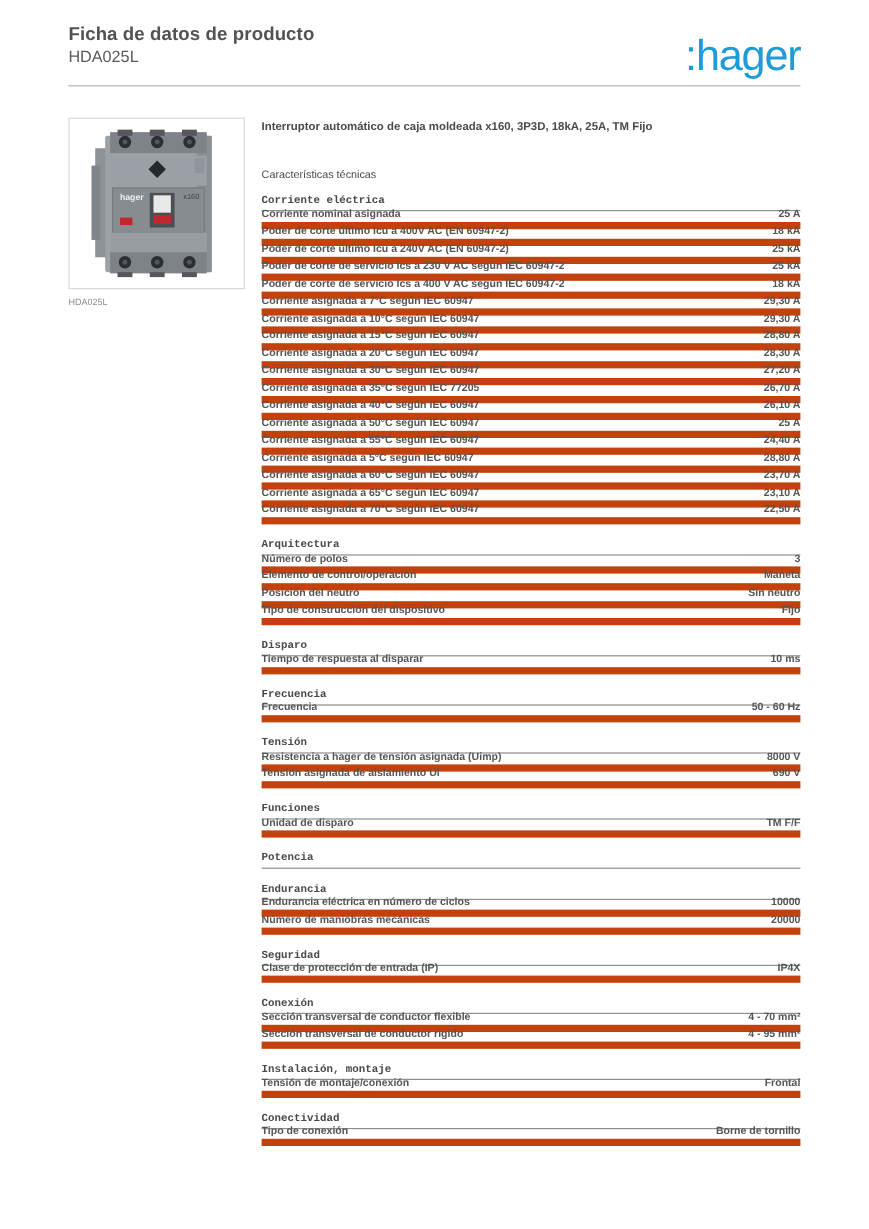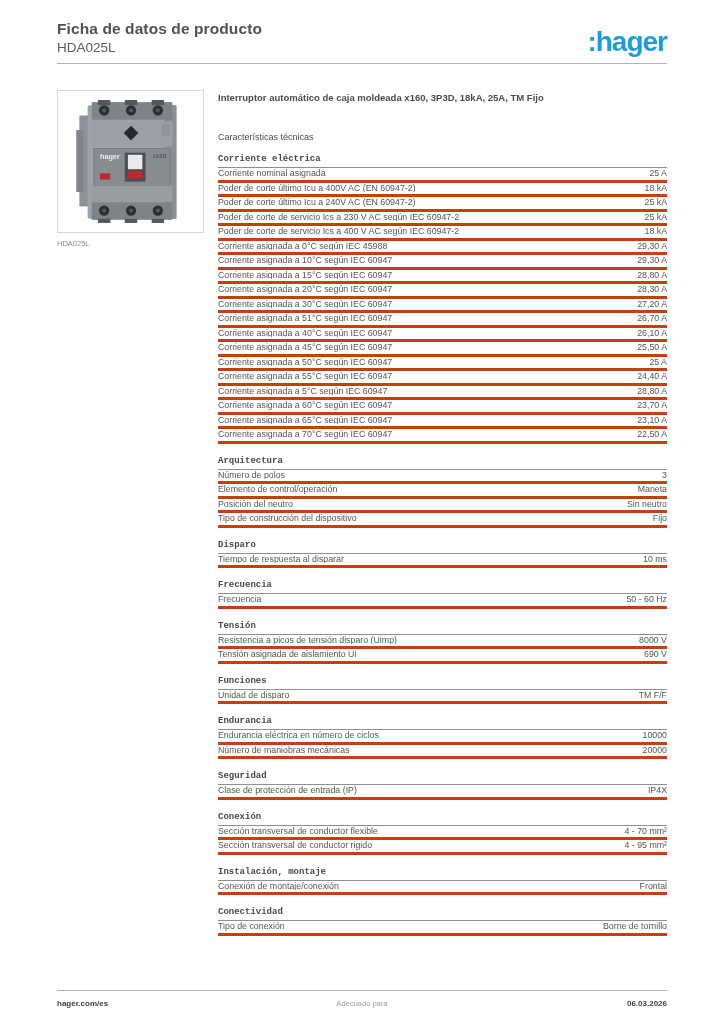--- a/index.html
+++ b/index.html
@@ -27,22 +27,22 @@
     font-weight: bold;
     color: #525251;
     letter-spacing: 0.1px;
   }
   .product-code {
     font-size: 13.5px;
     color: #5a5a59;
     margin-top: 2px;
   }
   .logo {
-    font-size: 28px;
-    font-weight: bold;
+    font-size: 36px;
+    font-weight: normal;
     letter-spacing: -1px;
     line-height: 1;
     margin-top: 8px;
   }
   .top-rule {
     margin: 7px 57px 0 57px;
     border: 0;
     border-top: 1px solid #b3b3b3;
     height: 0;
   }
@@ -90,25 +90,27 @@
     font-size: 9px;
     font-weight: bold;
     color: #484847;
     padding-bottom: 3px;
     border-bottom: 1px solid #8f8f8f;
     font-family: Liberation Mono, monospace;
   }
   .spec-row {
     display: flex;
     justify-content: space-between;
+    align-items: flex-end;
     height: 14.5px;
     padding-bottom: 2px;
-    border-bottom: 3px solid #c2410c;
+    border-bottom: 6px solid #c2410c;
     font-size: 8.8px;
     color: #555554;
+    font-weight: bold;
   }
   .spec-row .lab { white-space: nowrap; overflow: hidden; }
   .spec-row .val { white-space: nowrap; padding-left: 10px; }
 
   
   .footer {
     position: absolute;
     left: 57px;
     right: 57px;
     bottom: 16px;
@@ -201,52 +203,48 @@
             </div>
             <div class="spec-row">
               <span class="lab">Poder de corte de servicio Ics a 230 V AC según IEC 60947-2</span>
               <span class="val">25 kA</span>
             </div>
             <div class="spec-row">
               <span class="lab">Poder de corte de servicio Ics a 400 V AC según IEC 60947-2</span>
               <span class="val">18 kA</span>
             </div>
             <div class="spec-row">
-              <span class="lab">Corriente asignada a 0°C según IEC 45988</span>
+              <span class="lab">Corriente asignada a 7°C según IEC 60947</span>
               <span class="val">29,30 A</span>
             </div>
             <div class="spec-row">
               <span class="lab">Corriente asignada a 10°C según IEC 60947</span>
               <span class="val">29,30 A</span>
             </div>
             <div class="spec-row">
               <span class="lab">Corriente asignada a 15°C según IEC 60947</span>
               <span class="val">28,80 A</span>
             </div>
             <div class="spec-row">
               <span class="lab">Corriente asignada a 20°C según IEC 60947</span>
               <span class="val">28,30 A</span>
             </div>
             <div class="spec-row">
               <span class="lab">Corriente asignada a 30°C según IEC 60947</span>
               <span class="val">27,20 A</span>
             </div>
             <div class="spec-row">
-              <span class="lab">Corriente asignada a 51°C según IEC 60947</span>
+              <span class="lab">Corriente asignada a 35°C según IEC 77205</span>
               <span class="val">26,70 A</span>
             </div>
             <div class="spec-row">
               <span class="lab">Corriente asignada a 40°C según IEC 60947</span>
               <span class="val">26,10 A</span>
             </div>
             <div class="spec-row">
-              <span class="lab">Corriente asignada a 45°C según IEC 60947</span>
-              <span class="val">25,50 A</span>
-            </div>
-            <div class="spec-row">
               <span class="lab">Corriente asignada a 50°C según IEC 60947</span>
               <span class="val">25 A</span>
             </div>
             <div class="spec-row">
               <span class="lab">Corriente asignada a 55°C según IEC 60947</span>
               <span class="val">24,40 A</span>
             </div>
             <div class="spec-row">
               <span class="lab">Corriente asignada a 5°C según IEC 60947</span>
               <span class="val">28,80 A</span>
@@ -293,36 +291,37 @@
           <section class="spec-section">
             <div class="sec-title">Frecuencia</div>
             <div class="spec-row">
               <span class="lab">Frecuencia</span>
               <span class="val">50 - 60 Hz</span>
             </div>
           </section>
           <section class="spec-section">
             <div class="sec-title">Tensión</div>
             <div class="spec-row">
-              <span class="lab">Resistencia a picos de tensión disparo (Uimp)</span>
+              <span class="lab">Resistencia a hager de tensión asignada (Uimp)</span>
               <span class="val">8000 V</span>
             </div>
             <div class="spec-row">
               <span class="lab">Tensión asignada de aislamiento Ui</span>
               <span class="val">690 V</span>
             </div>
           </section>
           <section class="spec-section">
             <div class="sec-title">Funciones</div>
             <div class="spec-row">
               <span class="lab">Unidad de disparo</span>
               <span class="val">TM F/F</span>
             </div>
           </section>
           <section class="spec-section">
+            <div class="sec-title">Potencia</div>
           </section>
           <section class="spec-section">
             <div class="sec-title">Endurancia</div>
             <div class="spec-row">
               <span class="lab">Endurancia eléctrica en número de ciclos</span>
               <span class="val">10000</span>
             </div>
             <div class="spec-row">
               <span class="lab">Número de maniobras mecánicas</span>
               <span class="val">20000</span>
@@ -342,35 +341,30 @@
               <span class="val">4 - 70 mm²</span>
             </div>
             <div class="spec-row">
               <span class="lab">Sección transversal de conductor rigido</span>
               <span class="val">4 - 95 mm²</span>
             </div>
           </section>
           <section class="spec-section">
             <div class="sec-title">Instalación, montaje</div>
             <div class="spec-row">
-              <span class="lab">Conexión de montaje/conexión</span>
+              <span class="lab">Tensión de montaje/conexión</span>
               <span class="val">Frontal</span>
             </div>
           </section>
           <section class="spec-section">
             <div class="sec-title">Conectividad</div>
             <div class="spec-row">
               <span class="lab">Tipo de conexión</span>
               <span class="val">Borne de tornillo</span>
             </div>
           </section>
         </div>
     </section>
 
   </main>
 
-  <footer class="footer">
-    <div class="f-left">hager.com/es</div>
-    <div class="f-center">Adecuado para</div>
-    <div class="f-right">06.03.2026</div>
-  </footer>
 
 </div>
 
 </body></html>

